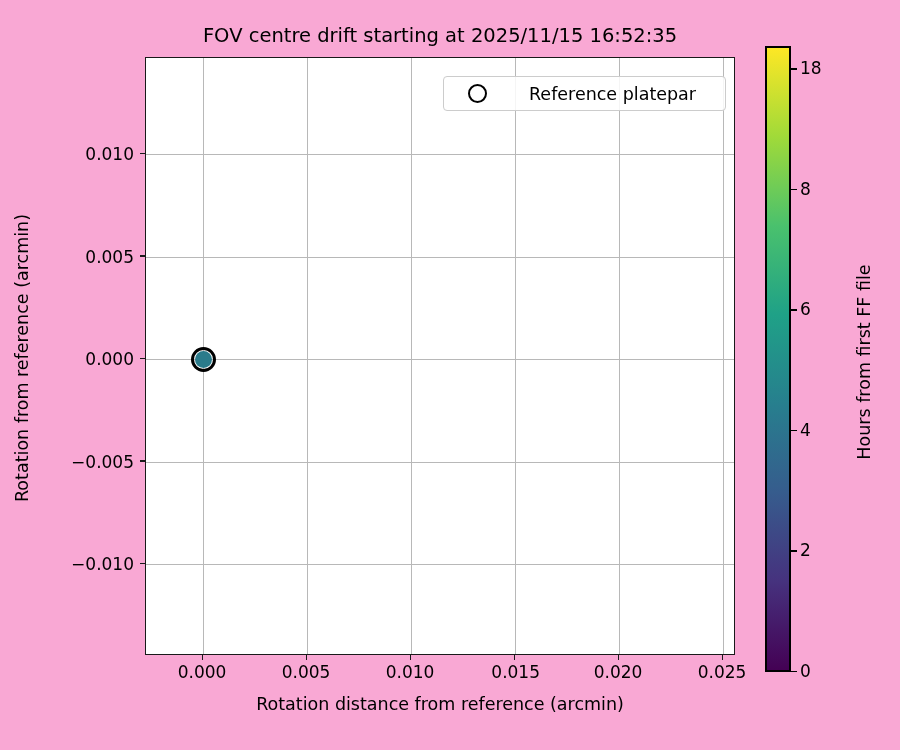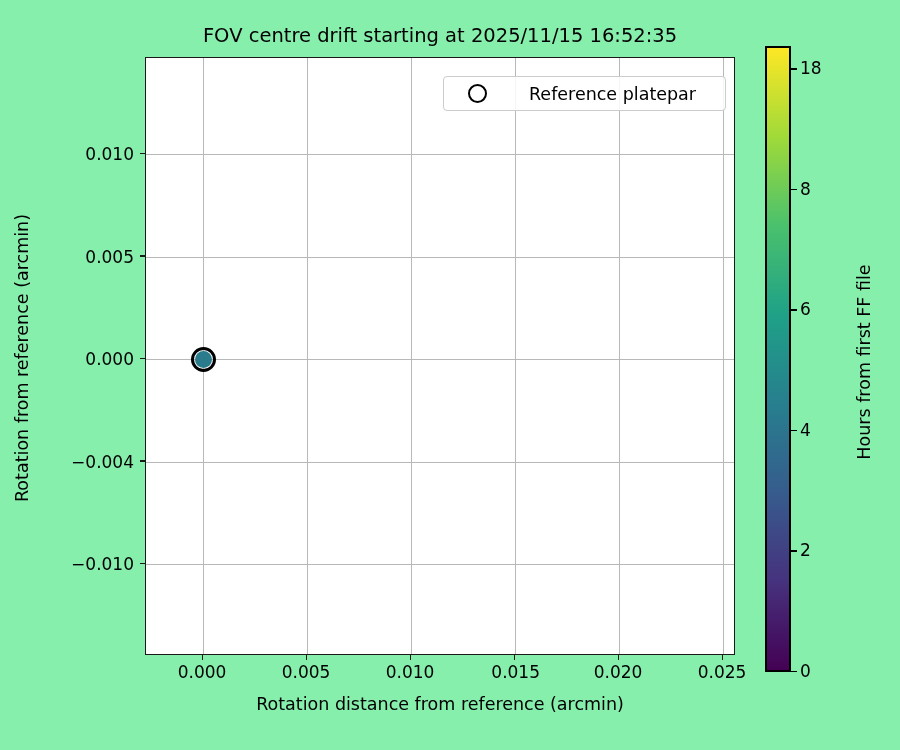--- a/index.html
+++ b/index.html
@@ -4,21 +4,21 @@
 <style>
   html, body {
     margin: 0;
     padding: 0;
     background: #ffffff;
   }
   #root {
     position: relative;
     width: 900px;
     height: 750px;
-    background: #86efac;
+    background: #f9a8d4;
     font-family: "DejaVu Sans", sans-serif;
     overflow: hidden;
   }
 
   
   .plot-title {
     position: absolute;
     left: 145px;
     top: 24px;
     width: 590px;
@@ -234,21 +234,21 @@
 
   <div class="tick-y" style="top:152.5px;"></div>
   <div class="tick-y" style="top:255px;"></div>
   <div class="tick-y" style="top:357.5px;"></div>
   <div class="tick-y" style="top:460px;"></div>
   <div class="tick-y" style="top:562.5px;"></div>
 
   <div class="ticklabel-y" style="top:144px;">0.010</div>
   <div class="ticklabel-y" style="top:246.5px;">0.005</div>
   <div class="ticklabel-y" style="top:349px;">0.000</div>
-  <div class="ticklabel-y" style="top:451.5px;">−0.004</div>
+  <div class="ticklabel-y" style="top:451.5px;">−0.005</div>
   <div class="ticklabel-y" style="top:554px;">−0.010</div>
 
   <div class="xlabel">Rotation distance from reference (arcmin)</div>
   <div class="ylabel">Rotation from reference (arcmin)</div>
 
   <div class="legend">
     <div class="legend-marker"></div>
     <div class="legend-label">Reference platepar</div>
   </div>
 

